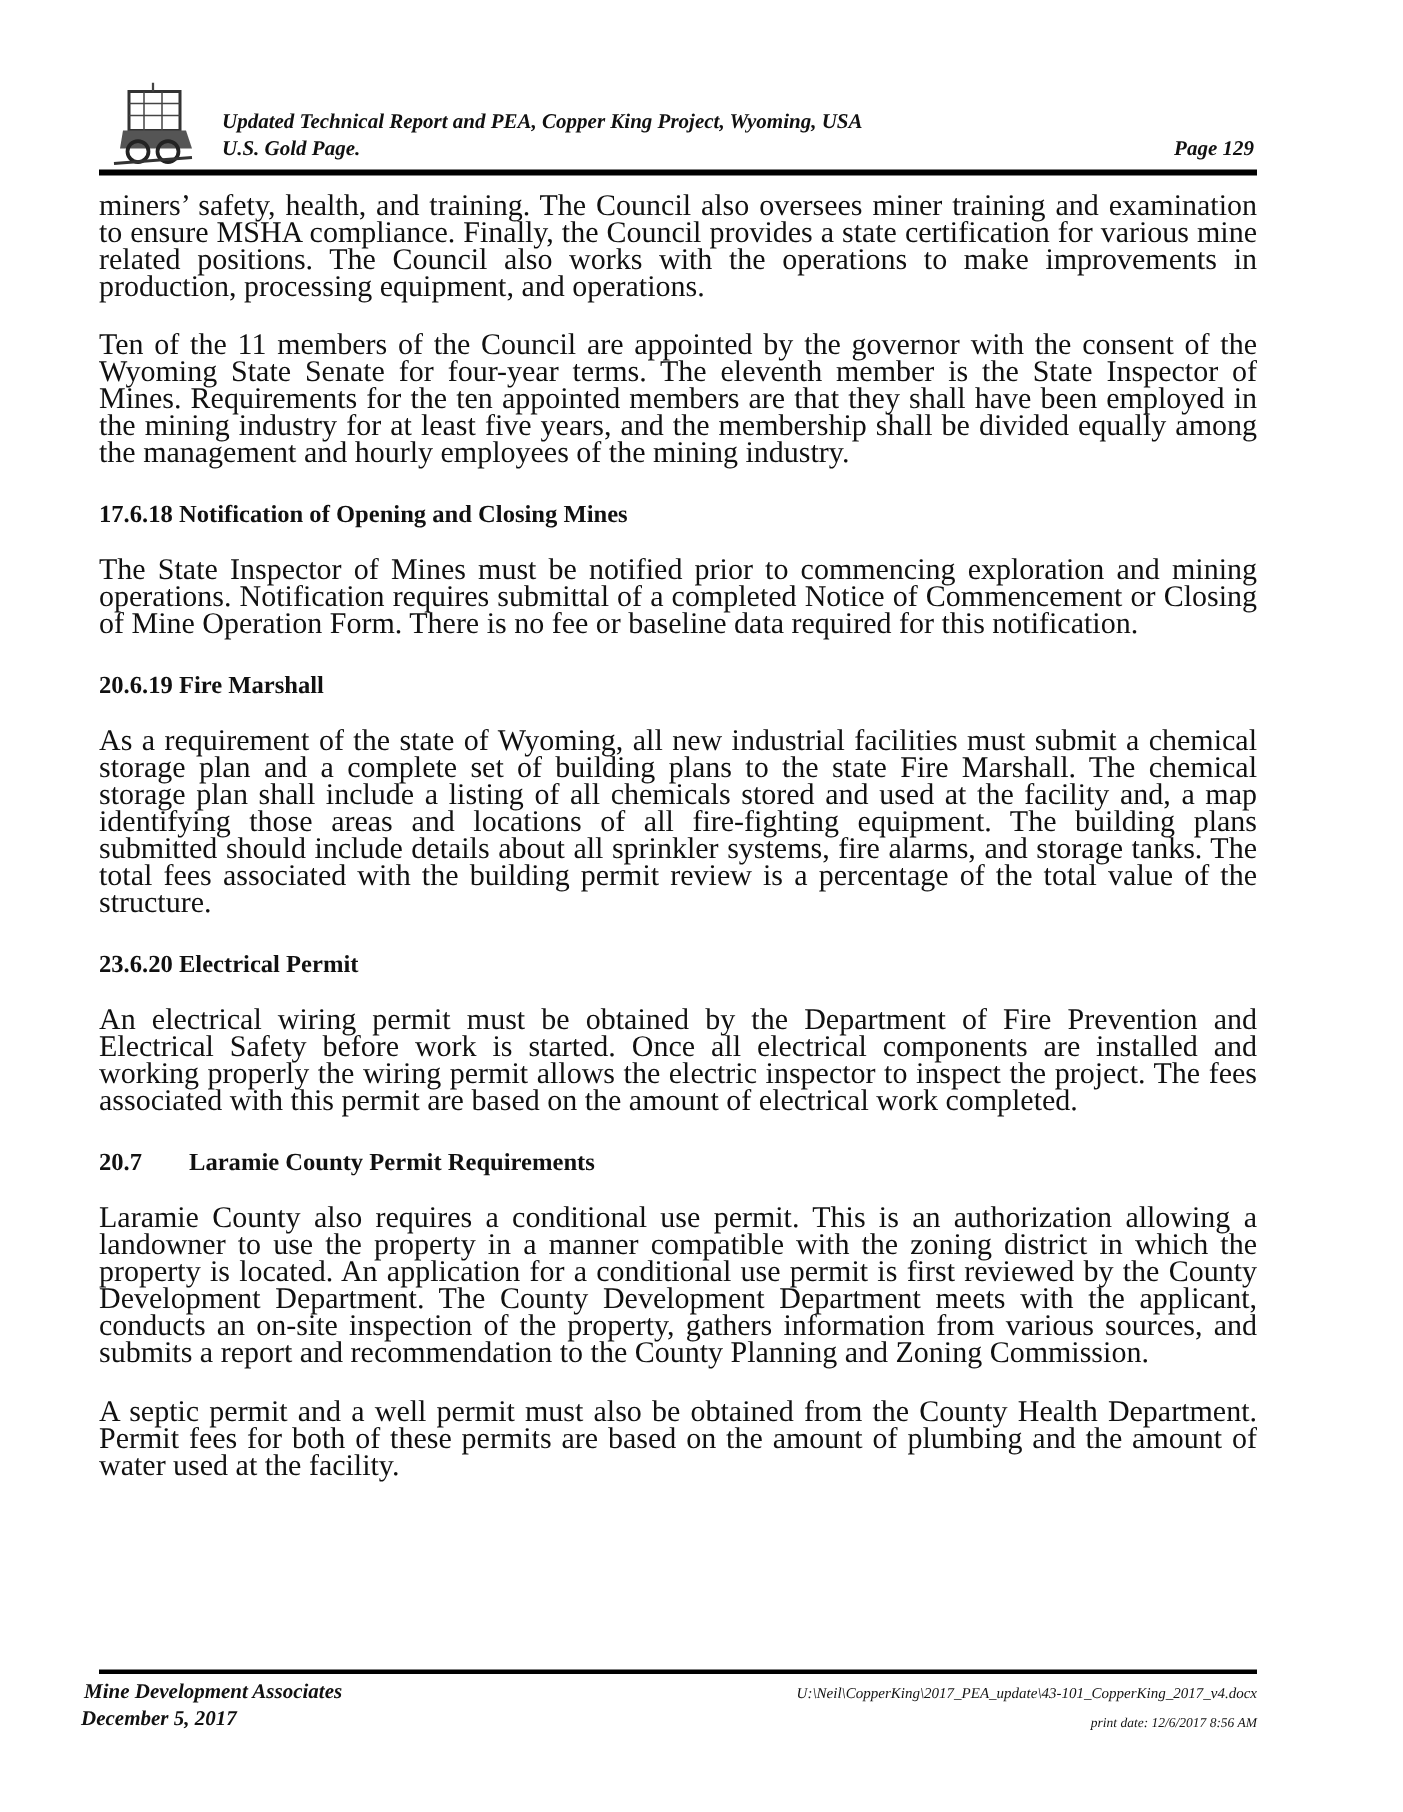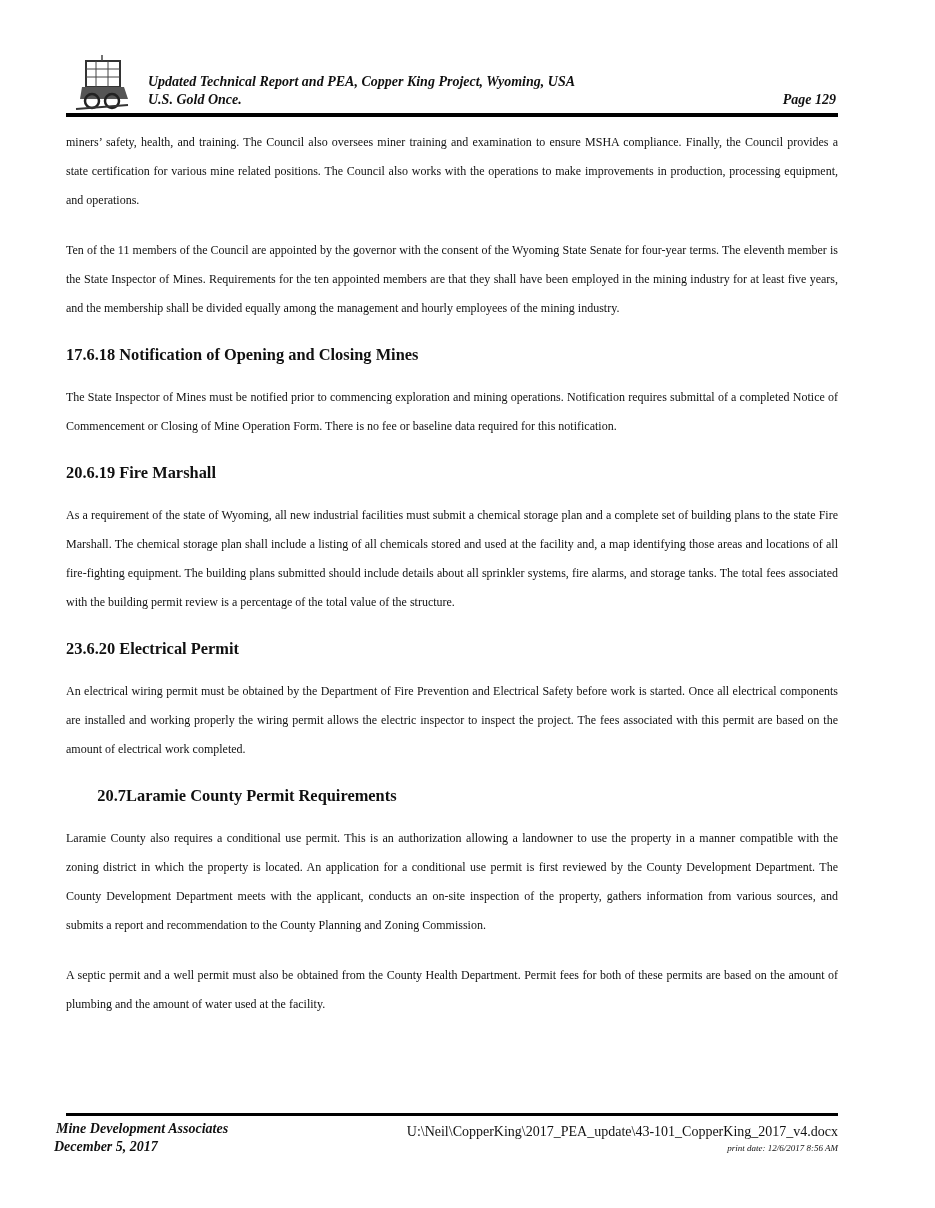--- a/index.html
+++ b/index.html
@@ -7,49 +7,49 @@
          font-family: "Liberation Serif", "DejaVu Serif", serif; color: #111; }
 
   .header { position: absolute; left: 66px; top: 55px; width: 772px; height: 62px; }
   .logo { position: absolute; left: 6px; top: 0; width: 60px; height: 58px; }
   .hdr-title { position: absolute; left: 82px; top: 19px; font-size: 14px; font-style: italic; font-weight: bold; white-space: nowrap; }
   .hdr-company { position: absolute; left: 82px; top: 37px; font-size: 14px; font-style: italic; font-weight: bold; white-space: nowrap; }
   .hdr-page { position: absolute; right: 2px; top: 37px; font-size: 14px; font-style: italic; font-weight: bold; white-space: nowrap; text-align: center; }
   .hdr-rule { position: absolute; left: 66px; top: 113px; width: 772px; height: 4px; background: #000; }
 
   .content { position: absolute; left: 66px; top: 128px; width: 772px; }
-  .para { margin: 0 0 21px 0; font-size: 12px; line-height: 29px; text-align: justify; }
+  .para { margin: 0 0 21px 0; font-size: 20px; line-height: 18px; text-align: justify; }
   .heading { margin: 0 0 18px 0; font-size: 16.4px; line-height: 21px; font-weight: bold; }
   .heading .num { display: inline-block; }
-  .heading.wide .num { width: 60px; text-align: right; }
+  .heading.wide .num { width: 60px; }
 
   .ftr-rule { position: absolute; left: 66px; top: 1113px; width: 772px; height: 3px; background: #000; }
   .ftr-company { position: absolute; left: 56px; top: 1121px; font-size: 14px; font-style: italic; font-weight: bold; white-space: nowrap; }
   .ftr-date { position: absolute; left: 54px; top: 1139px; font-size: 14px; font-style: italic; font-weight: bold; white-space: nowrap; }
-  .ftr-path { position: absolute; right: 97px; top: 1124px; font-size: 14px; white-space: nowrap; }
+  .ftr-path { position: absolute; right: 97px; top: 1124px; font-size: 10px; font-style: italic; white-space: nowrap; }
   .ftr-print { position: absolute; right: 97px; top: 1143px; font-size: 9px; font-style: italic; white-space: nowrap; }
 </style>
 </head>
 <body>
 
 <div class="header">
   <svg class="logo" viewBox="0 0 60 58">
     <rect x="14" y="6" width="34" height="26" fill="none" stroke="#333" stroke-width="2"></rect>
     <line x1="14" y1="14" x2="48" y2="14" stroke="#444" stroke-width="1"></line>
     <line x1="14" y1="22" x2="48" y2="22" stroke="#444" stroke-width="1"></line>
     <line x1="24" y1="6" x2="24" y2="32" stroke="#444" stroke-width="1"></line>
     <line x1="36" y1="6" x2="36" y2="32" stroke="#444" stroke-width="1"></line>
     <line x1="30" y1="0" x2="30" y2="6" stroke="#444" stroke-width="1.5"></line>
     <path d="M10 32 L52 32 L56 44 L8 44 Z" fill="#555"></path>
     <circle cx="20" cy="46" r="7" fill="none" stroke="#222" stroke-width="2.5"></circle>
     <circle cx="40" cy="46" r="7" fill="none" stroke="#222" stroke-width="2.5"></circle>
     <path d="M4 54 L56 50" stroke="#333" stroke-width="2"></path>
   </svg>
   <div class="hdr-title">Updated Technical Report and PEA, Copper King Project, Wyoming, USA</div>
-  <div class="hdr-company">U.S. Gold Once.</div>
+  <div class="hdr-company">U.S. Gold Page.</div>
   <div class="hdr-page">Page 129</div>
 </div>
 <div class="hdr-rule"></div>
 
 <div class="content">
   <p class="para">miners’ safety, health, and training. The Council also oversees miner training and examination to ensure MSHA compliance. Finally, the Council provides a state certification for various mine related positions. The Council also works with the operations to make improvements in production, processing equipment, and operations.</p>
   <p class="para">Ten of the 11 members of the Council are appointed by the governor with the consent of the Wyoming State Senate for four-year terms. The eleventh member is the State Inspector of Mines. Requirements for the ten appointed members are that they shall have been employed in the mining industry for at least five years, and the membership shall be divided equally among the management and hourly employees of the mining industry.</p>
   <div class="heading">
     <span class="num">17.6.18 </span>
     <span>Notification of Opening and Closing Mines</span>

